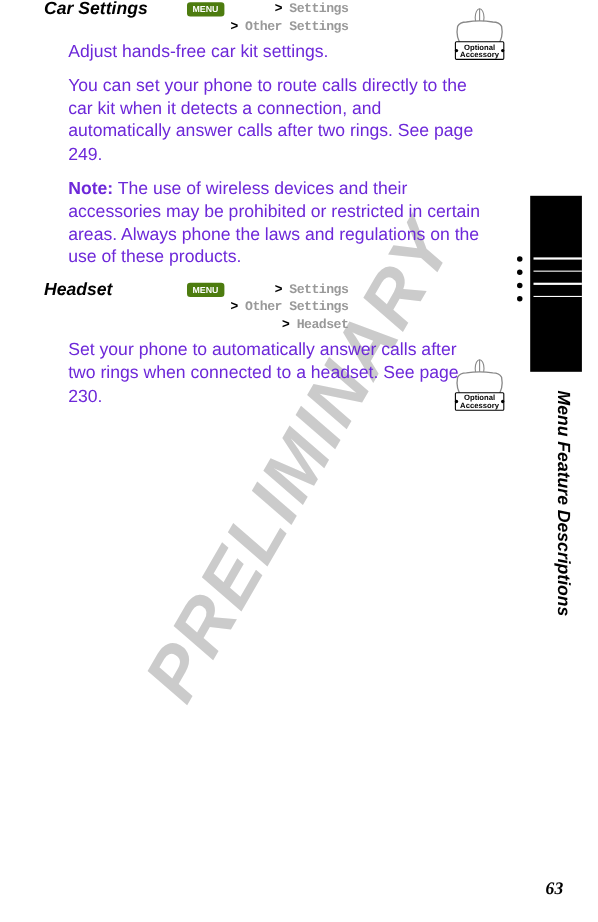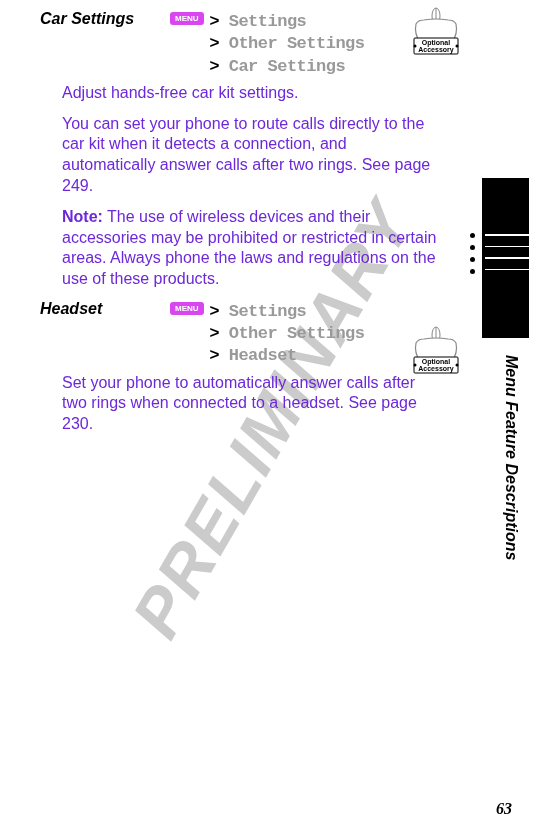--- a/index.html
+++ b/index.html
@@ -22,21 +22,21 @@
       color: rgba(190, 190, 190, 0.8);
       font-family: Arial, sans-serif;
       z-index: 0;
       letter-spacing: 2px;
       white-space: nowrap;
       pointer-events: none;
     }
     .content {
       position: relative;
       z-index: 1;
-      padding: 10px 75px 0 40px;
+      padding: 0 75px 0 40px;
     }
     .section {
       margin-bottom: 6px;
     }
     .section-header {
       display: flex;
       align-items: flex-start;
       margin-bottom: 4px;
     }
     .section-title {
@@ -44,38 +44,39 @@
       font-style: italic;
       font-weight: 900;
       font-size: 16px;
       width: 130px;
       flex-shrink: 0;
     }
     .menu-key {
       display: inline-flex;
       align-items: center;
       justify-content: center;
-      background: #d946ef;
+      background: #4d7c0f;
       color: white;
       font-size: 8px;
       font-weight: bold;
       padding: 2px 5px;
       border-radius: 3px;
       margin-right: 6px;
       margin-top: 2px;
       flex-shrink: 0;
       font-family: Arial, sans-serif;
     }
     .breadcrumb {
       font-family: 'Courier New', monospace;
-      font-size: 17px;
+      font-size: 12px;
       color: #999;
       font-weight: bold;
       letter-spacing: -0.5px;
       line-height: 1.25;
+      text-align: right;
     }
     .breadcrumb .gt {
       color: black;
       font-family: Arial, sans-serif;
     }
     .breadcrumb-line {
       display: block;
     }
     .accessory-badge {
       position: absolute;
@@ -202,21 +203,20 @@
 
 <div class="content">
 
   <div class="section">
     <div class="section-header">
       <div class="section-title">Car Settings</div>
       <div class="menu-key">MENU</div>
       <div class="breadcrumb">
         <span class="breadcrumb-line"><span class="gt">&gt;</span>&nbsp;<span>Settings</span></span>
         <span class="breadcrumb-line"><span class="gt">&gt;</span>&nbsp;<span>Other Settings</span></span>
-        <span class="breadcrumb-line"><span class="gt">&gt;</span>&nbsp;<span>Car Settings</span></span>
       </div>
     </div>
     <p class="body-text">Adjust hands-free car kit settings.</p>
     <p class="body-text">You can set your phone to route calls directly to the car kit when it detects a connection, and automatically answer calls after two rings. See page 249.</p>
     <p class="body-text"><strong>Note:</strong><span> The use of wireless devices and their accessories may be prohibited or restricted in certain areas. Always phone the laws and regulations on the use of these products.</span></p>
   </div>
 
   <div class="section">
     <div class="section-header">
       <div class="section-title">Headset</div>

